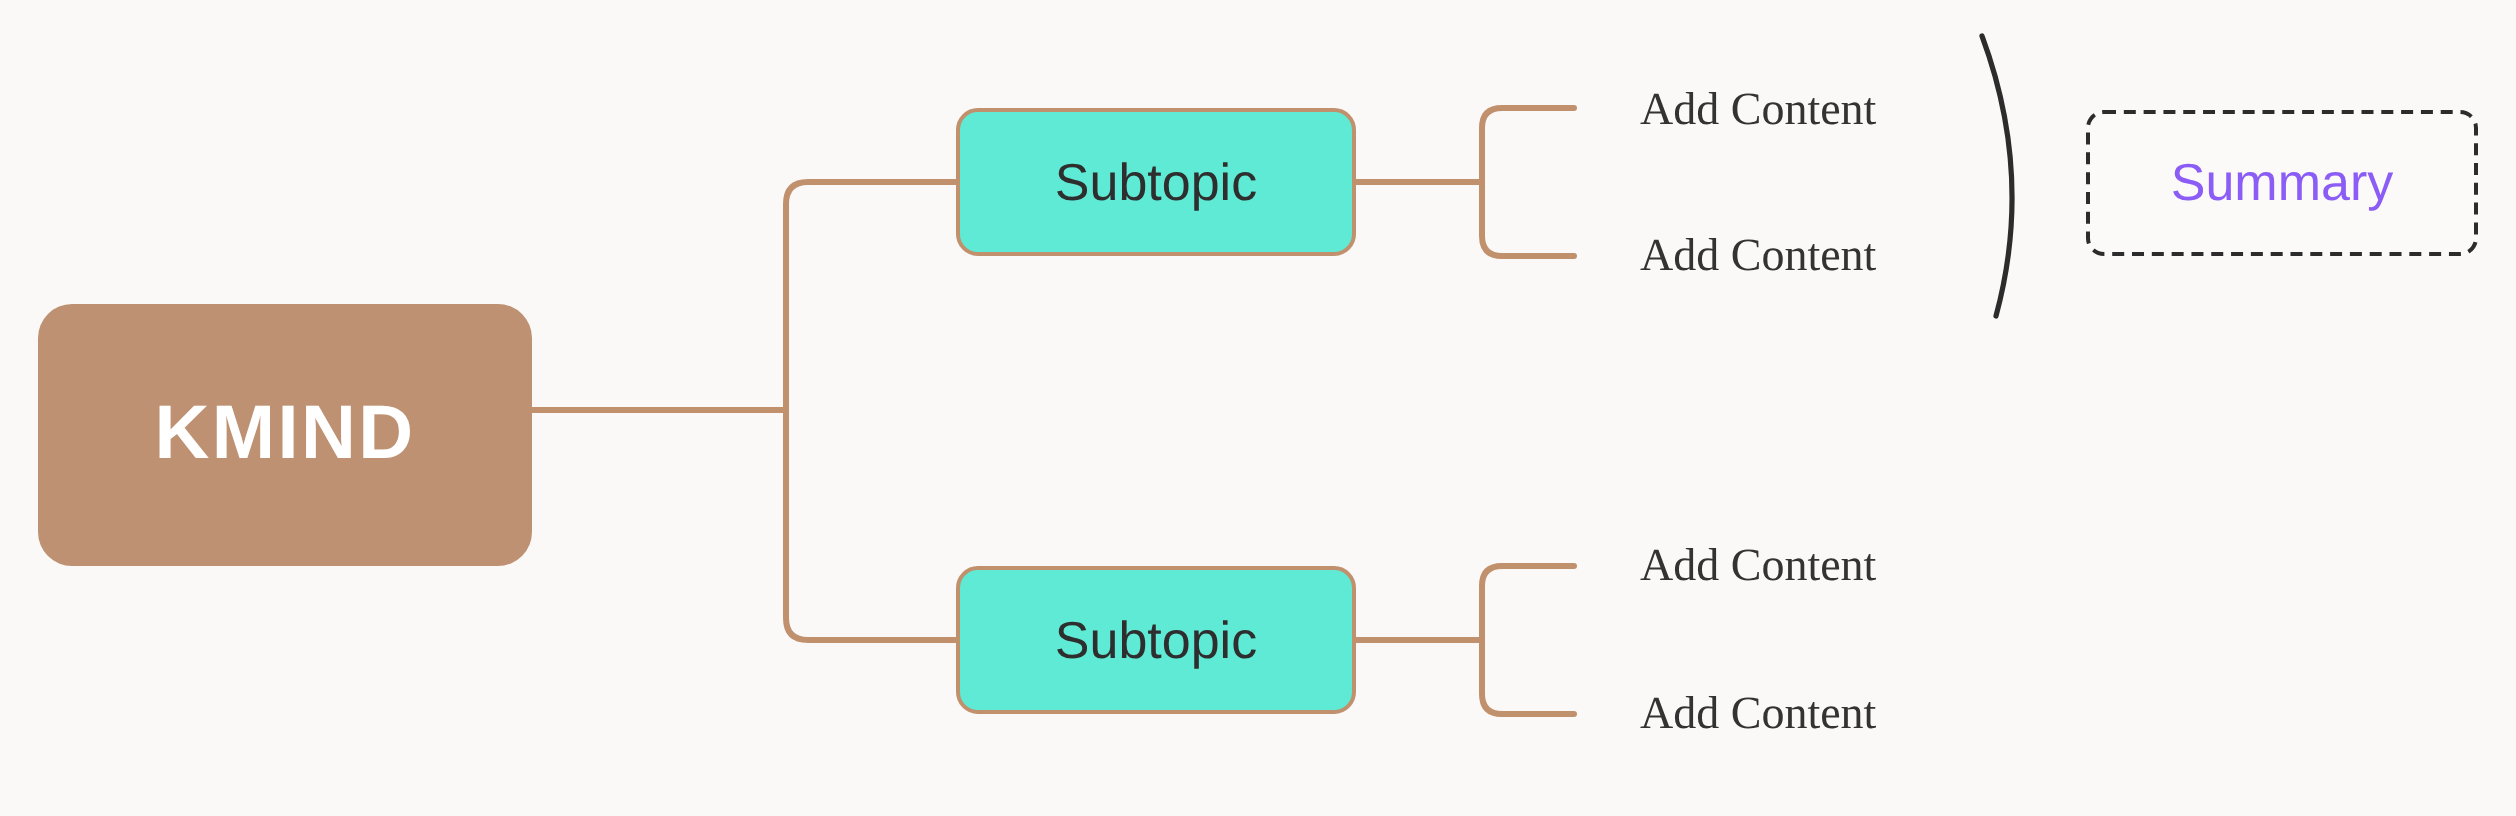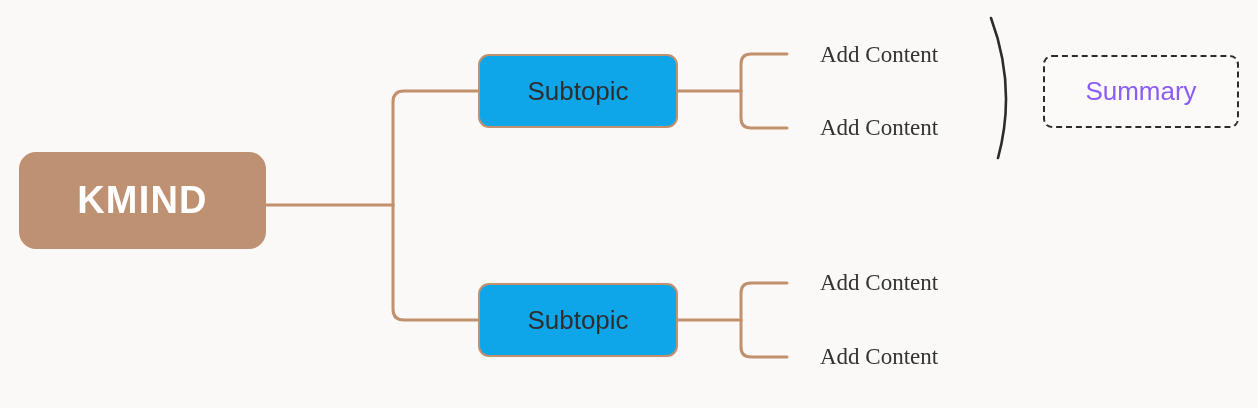--- a/index.html
+++ b/index.html
@@ -36,35 +36,35 @@
     justify-content: center;
     text-align: center;
     white-space: nowrap;
   }
 
   
   .root-node {
     left: 19px;
     top: 152px;
     width: 247px;
-    height: 97px;
+    height: 131px;
     background: #bd9172;
     border-radius: 17px;
     color: #ffffff;
     font-size: 38px;
     font-weight: bold;
     letter-spacing: 1.2px;
   }
 
   
   .subtopic-node {
     left: 478px;
     width: 200px;
     height: 74px;
-    background: #0ea5e9;
+    background: #5eead4;
     border: 2px solid #c1906d;
     border-radius: 11px;
     color: #2e2e2e;
     font-size: 26px;
     font-weight: 400;
   }
   .subtopic-1 { top: 54px; }
   .subtopic-2 { top: 283px; }
 
   

